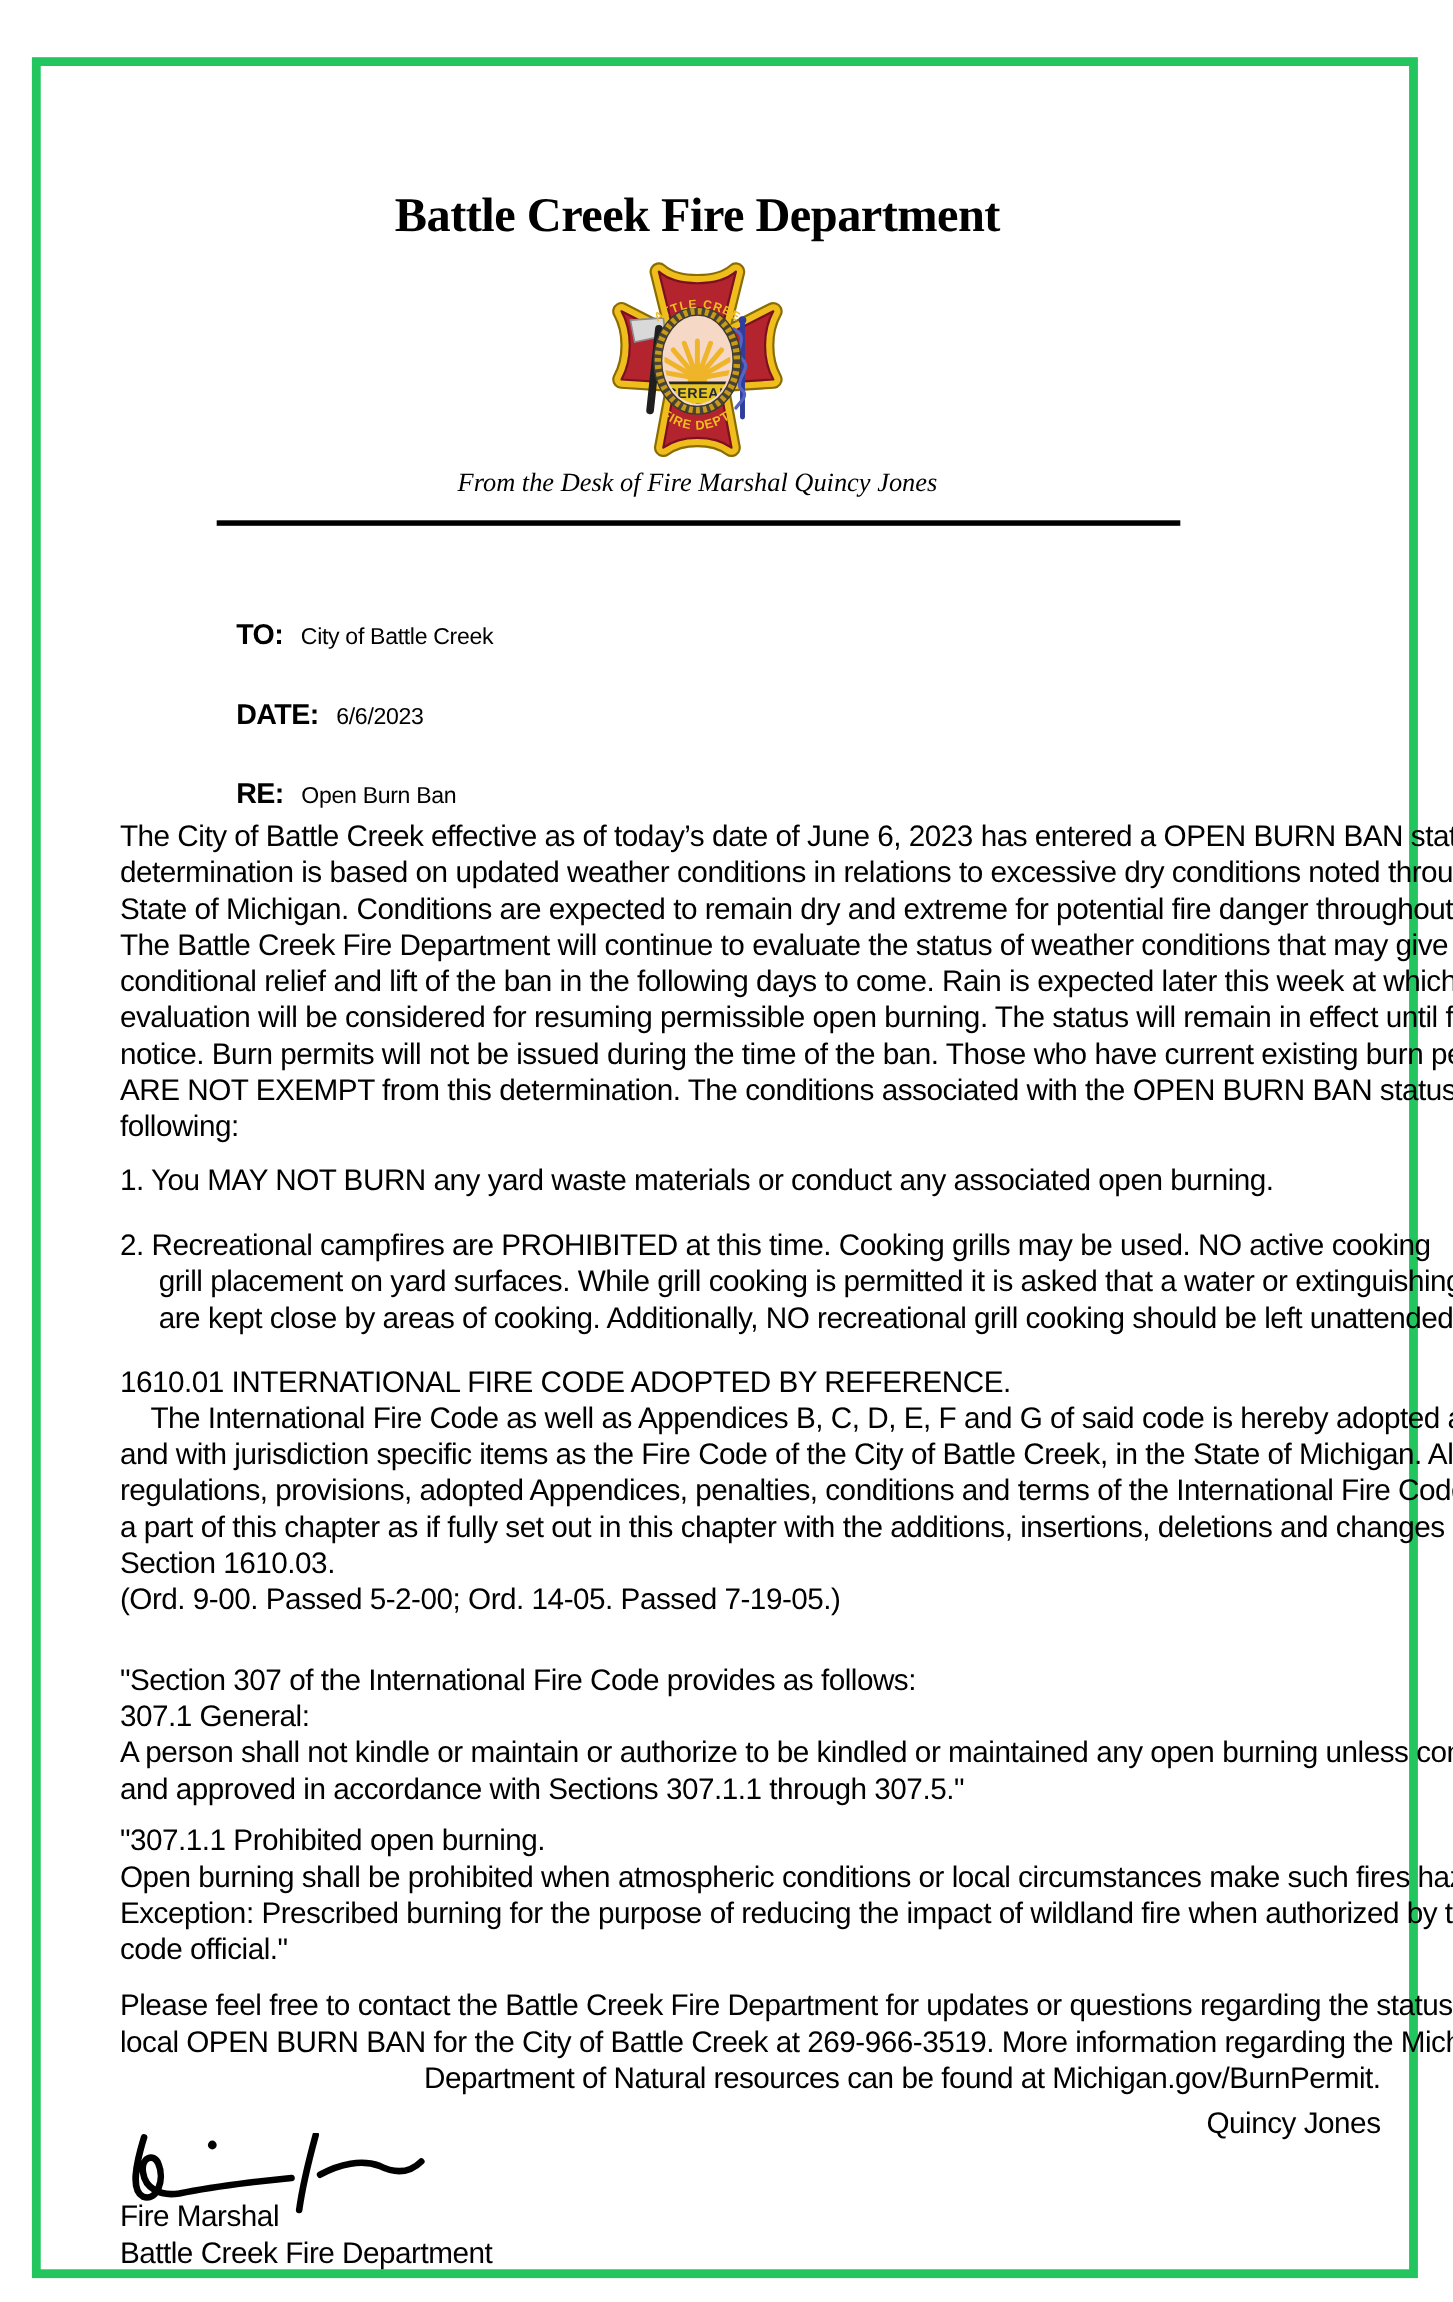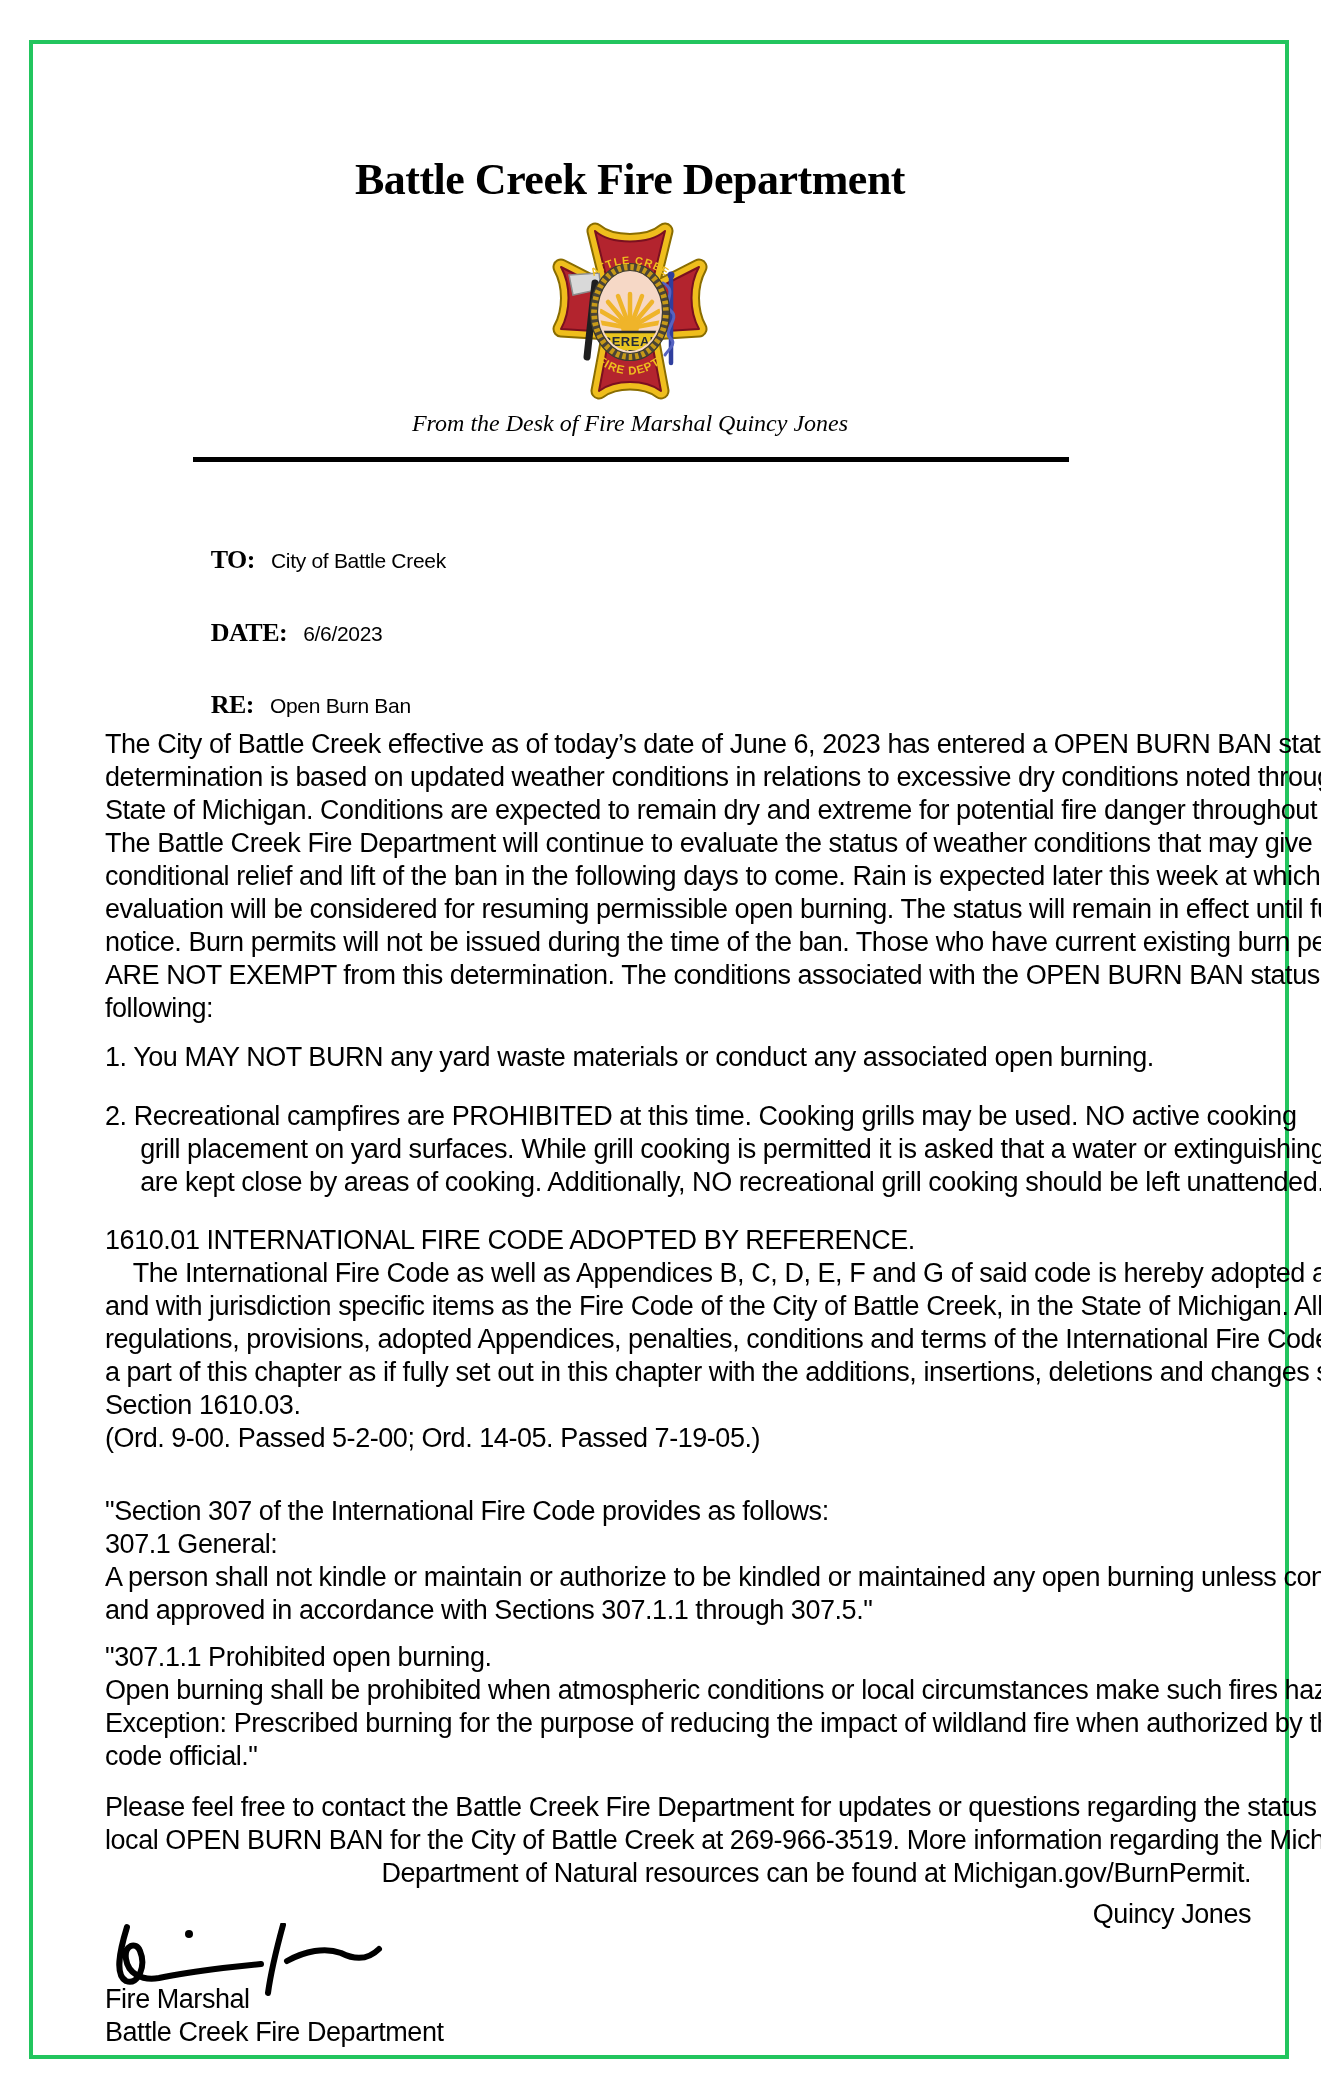--- a/index.html
+++ b/index.html
@@ -1,31 +1,31 @@
 <!DOCTYPE html>
 <html><head>
 <meta charset="utf-8">
 <style>
   html,body{margin:0;padding:0;background:#ffffff;}
   .stage{position:relative;width:1321px;height:2093px;background:#ffffff;overflow:hidden;
          font-family:"Liberation Sans","DejaVu Sans",sans-serif;color:#000;}
-  .page{position:absolute;left:29px;top:40px;width:1260px;height:2019px;
-        box-sizing:border-box;border:4px solid #22c55e;background:#ffffff;}
+  .page{position:absolute;left:29px;top:52px;width:1260px;height:2019px;
+        box-sizing:border-box;border:8px solid #22c55e;background:#ffffff;}
   
   .title{position:absolute;left:0;top:112px;width:1194px;text-align:center;
          font-family:"Liberation Serif","DejaVu Serif",serif;font-weight:bold;
          font-size:44px;line-height:48px;letter-spacing:-0.5px;}
   .badge{position:absolute;left:516px;top:171px;width:162px;height:188px;}
   .fromdesk{position:absolute;left:0;top:361px;width:1194px;text-align:center;
             font-family:"Liberation Serif","DejaVu Serif",serif;font-style:italic;
             font-size:24px;line-height:36px;}
   .rule{position:absolute;left:160px;top:413px;width:876px;height:5px;background:#000;}
   
   .memo-row{position:absolute;left:151px;white-space:pre;}
-  .memo-label{font-family:Liberation Serif, serif;font-weight:bold;
+  .memo-label{font-family:Liberation Sans, sans-serif;font-weight:bold;
               font-size:26px;letter-spacing:-0.5px;}
   .memo-value{font-size:21px;margin-left:16px;letter-spacing:-0.3px;}
   .row-to{top:483px;} .row-date{top:556px;} .row-re{top:628px;}
   
   .bodycol{position:absolute;left:72px;top:684px;width:1146px;}
   .b{white-space:pre;font-size:27px;letter-spacing:-0.45px;line-height:33px;}
   .mt-item1{margin-top:16px;} .mt-item2{margin-top:26px;} .mt-1610{margin-top:25px;}
   .mt-307{margin-top:40px;} .mt-30711{margin-top:14px;} .mt-close{margin-top:18px;text-align:right;}
   .mt-name{margin-top:8px;text-align:right;}
   .sig-svg{display:block;margin:-8px 0 0 6px;}

